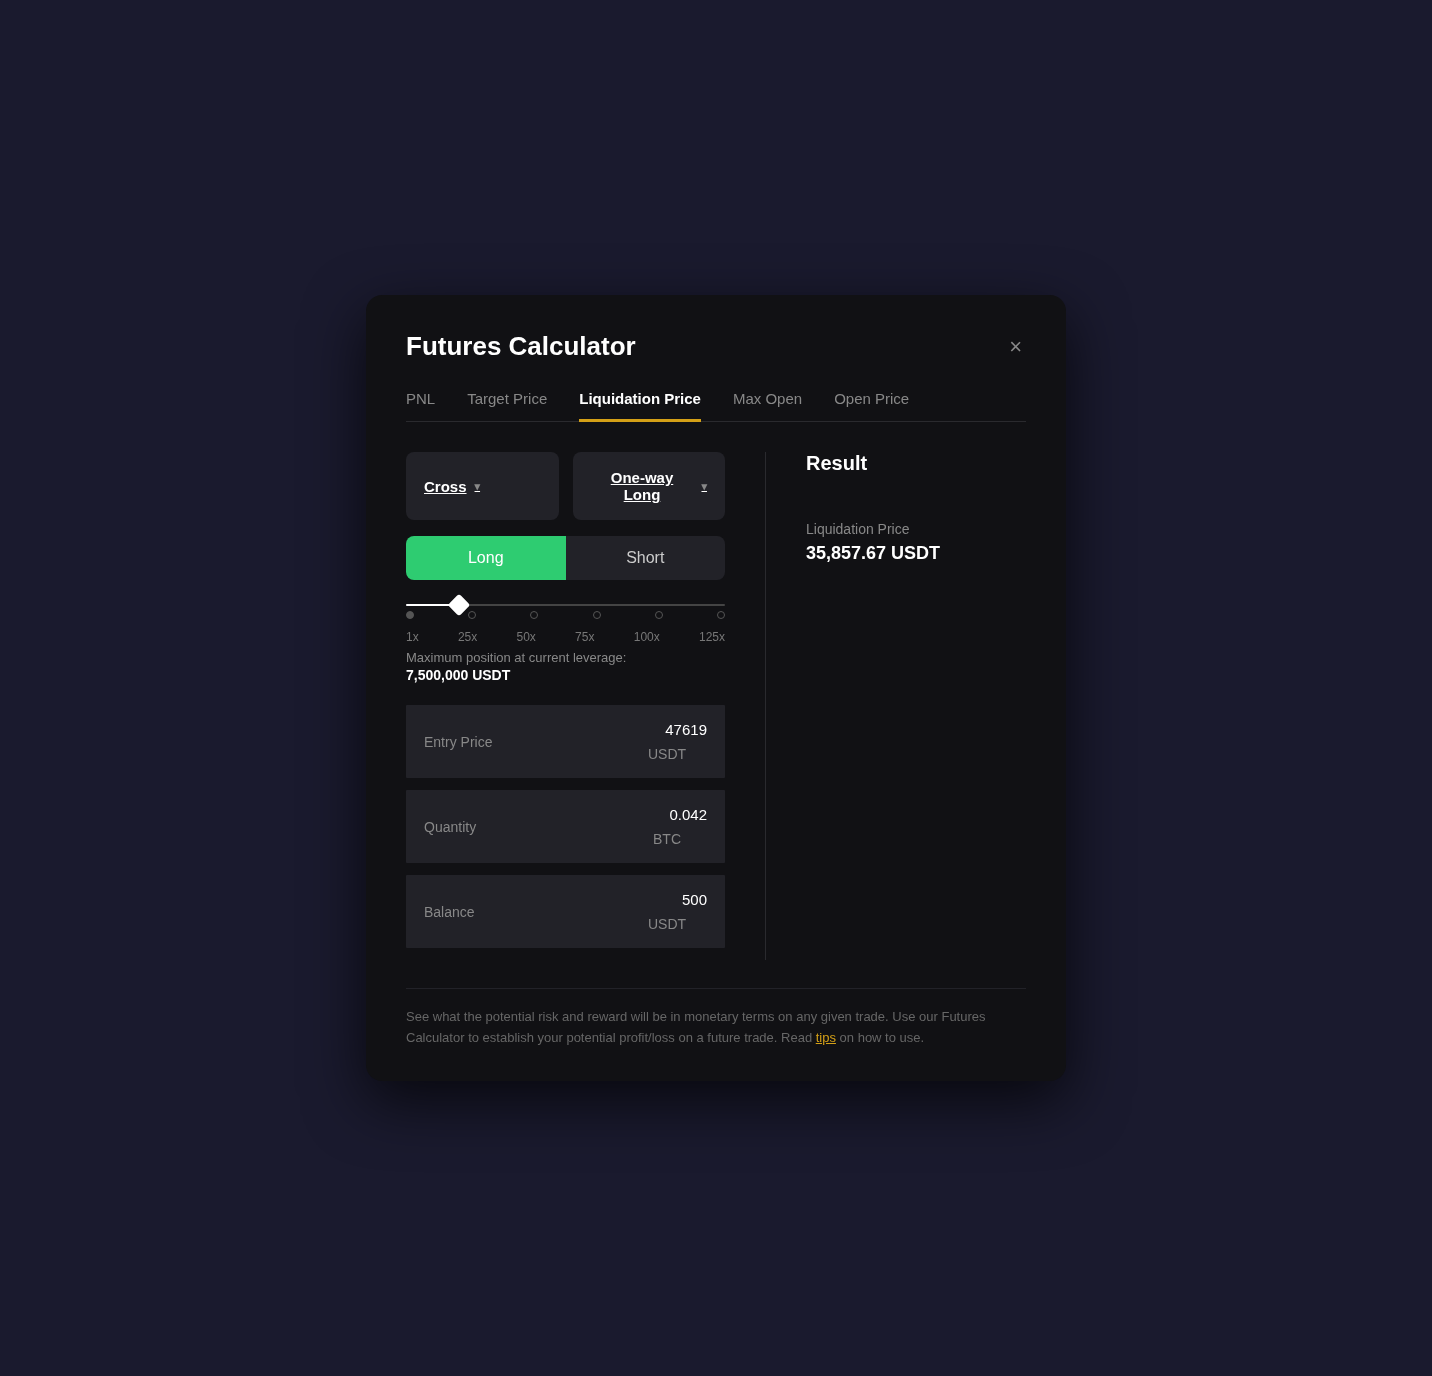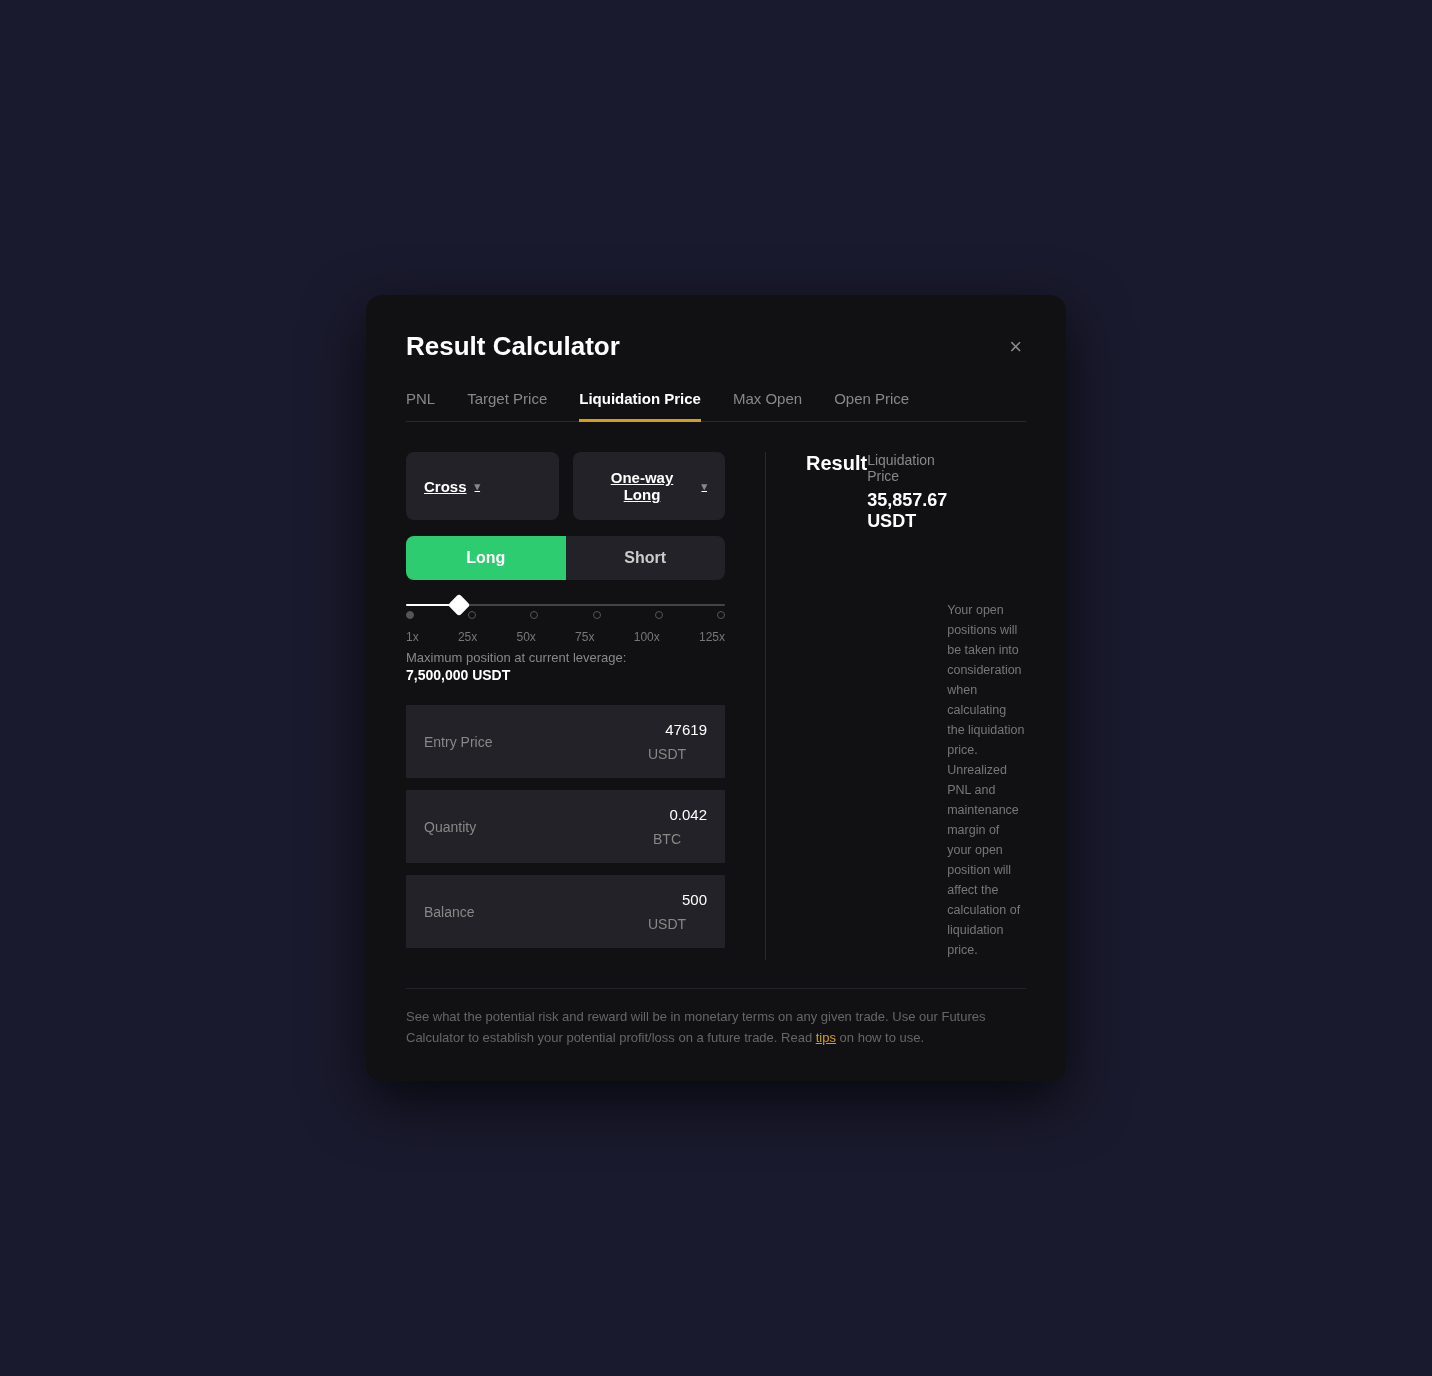--- a/index.html
+++ b/index.html
@@ -99,21 +99,21 @@
       display: flex;
       border-radius: 8px;
       overflow: hidden;
       margin-bottom: 24px;
     }
     .toggle-btn {
       flex: 1;
       padding: 13px;
       border: none;
       font-size: 16px;
-      font-weight: 700;
+      font-weight: 400;
       cursor: pointer;
     }
     .toggle-btn.long {
       background: #2ecc71;
       color: #fff;
     }
     .toggle-btn.short {
       background: #222228;
       color: #ccc;
     }
@@ -270,28 +270,30 @@
       padding-top: 18px;
     }
     .footer-link {
       color: #d4a017;
       text-decoration: underline;
       cursor: pointer;
       margin-top: 40px;
     }
     .right-panel {
       display: flex;
+      flex-direction: column;
+      gap: 26px;
     }
   </style>
 </head>
 <body>
 
 <div class="modal-overlay">
   <div class="modal-header">
-    <h1 class="modal-title">Result Calculator</h1>
+    <h1 class="modal-title">Futures Calculator</h1>
     <button class="close-btn">×</button>
   </div>
 
   <div class="tabs">
     <div class="tab">
       <span>PNL</span>
     </div>
     <div class="tab">
       <span>Target Price</span>
     </div>
@@ -380,20 +382,19 @@
 
     <div class="divider"></div>
 
     <div class="right-panel">
       <div class="result-title">Result</div>
       <div class="result-row">
         <span class="result-label">Liquidation Price</span>
         <span class="result-value">35,857.67 USDT</span>
       </div>
       <div style="flex:1"></div>
-      <div class="result-note">Your open positions will be taken into consideration when calculating the liquidation price. Unrealized PNL and maintenance margin of your open position will affect the calculation of liquidation price.</div>
     </div>
   </div>
 
   <div class="footer-text">
     <span>See what the potential risk and reward will be in monetary terms on any given trade. Use our Futures Calculator to establish your potential profit/loss on a future trade. Read </span><span class="footer-link">tips</span><span> on how to use.</span>
   </div>
 </div>
 
 </body></html>

